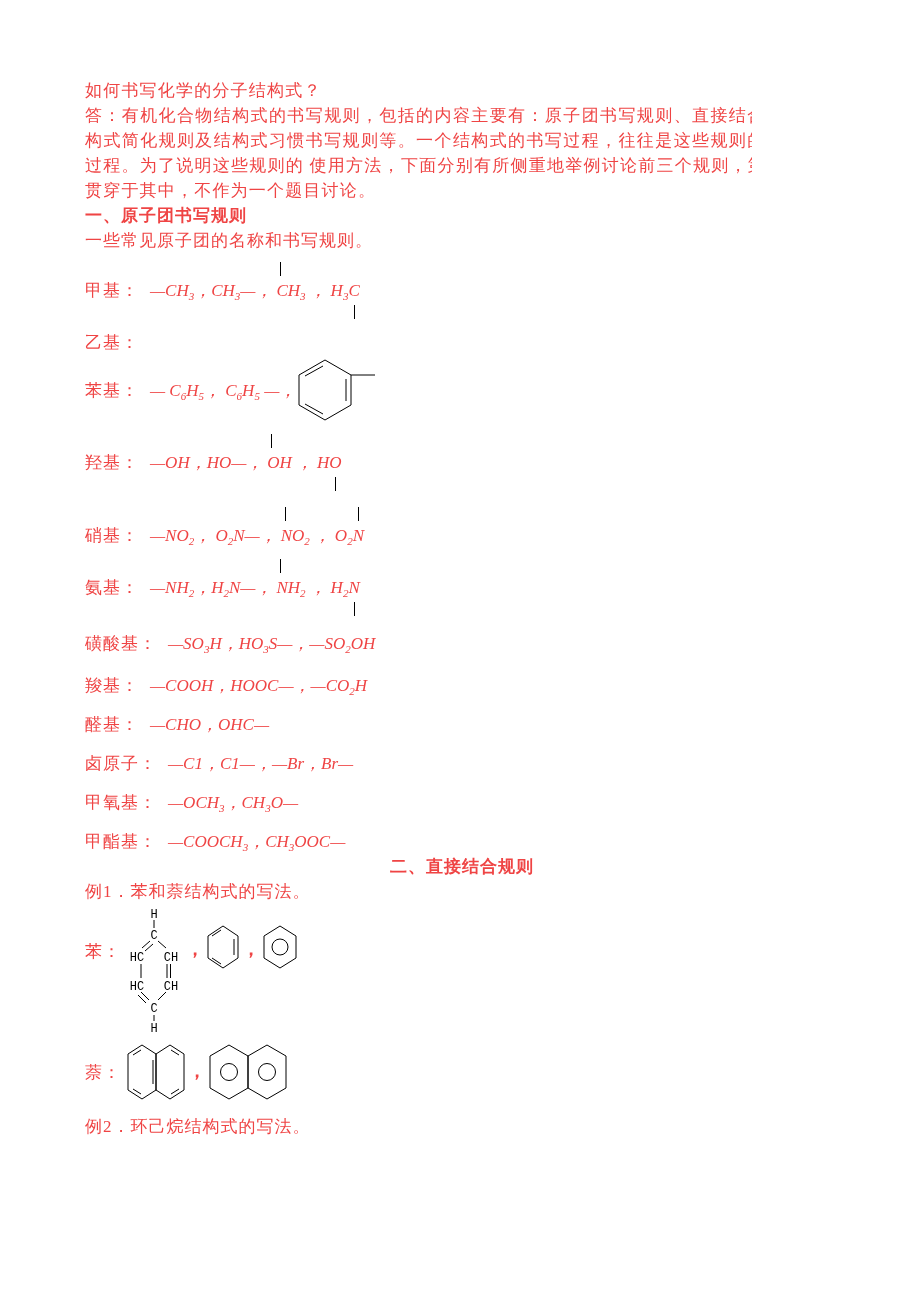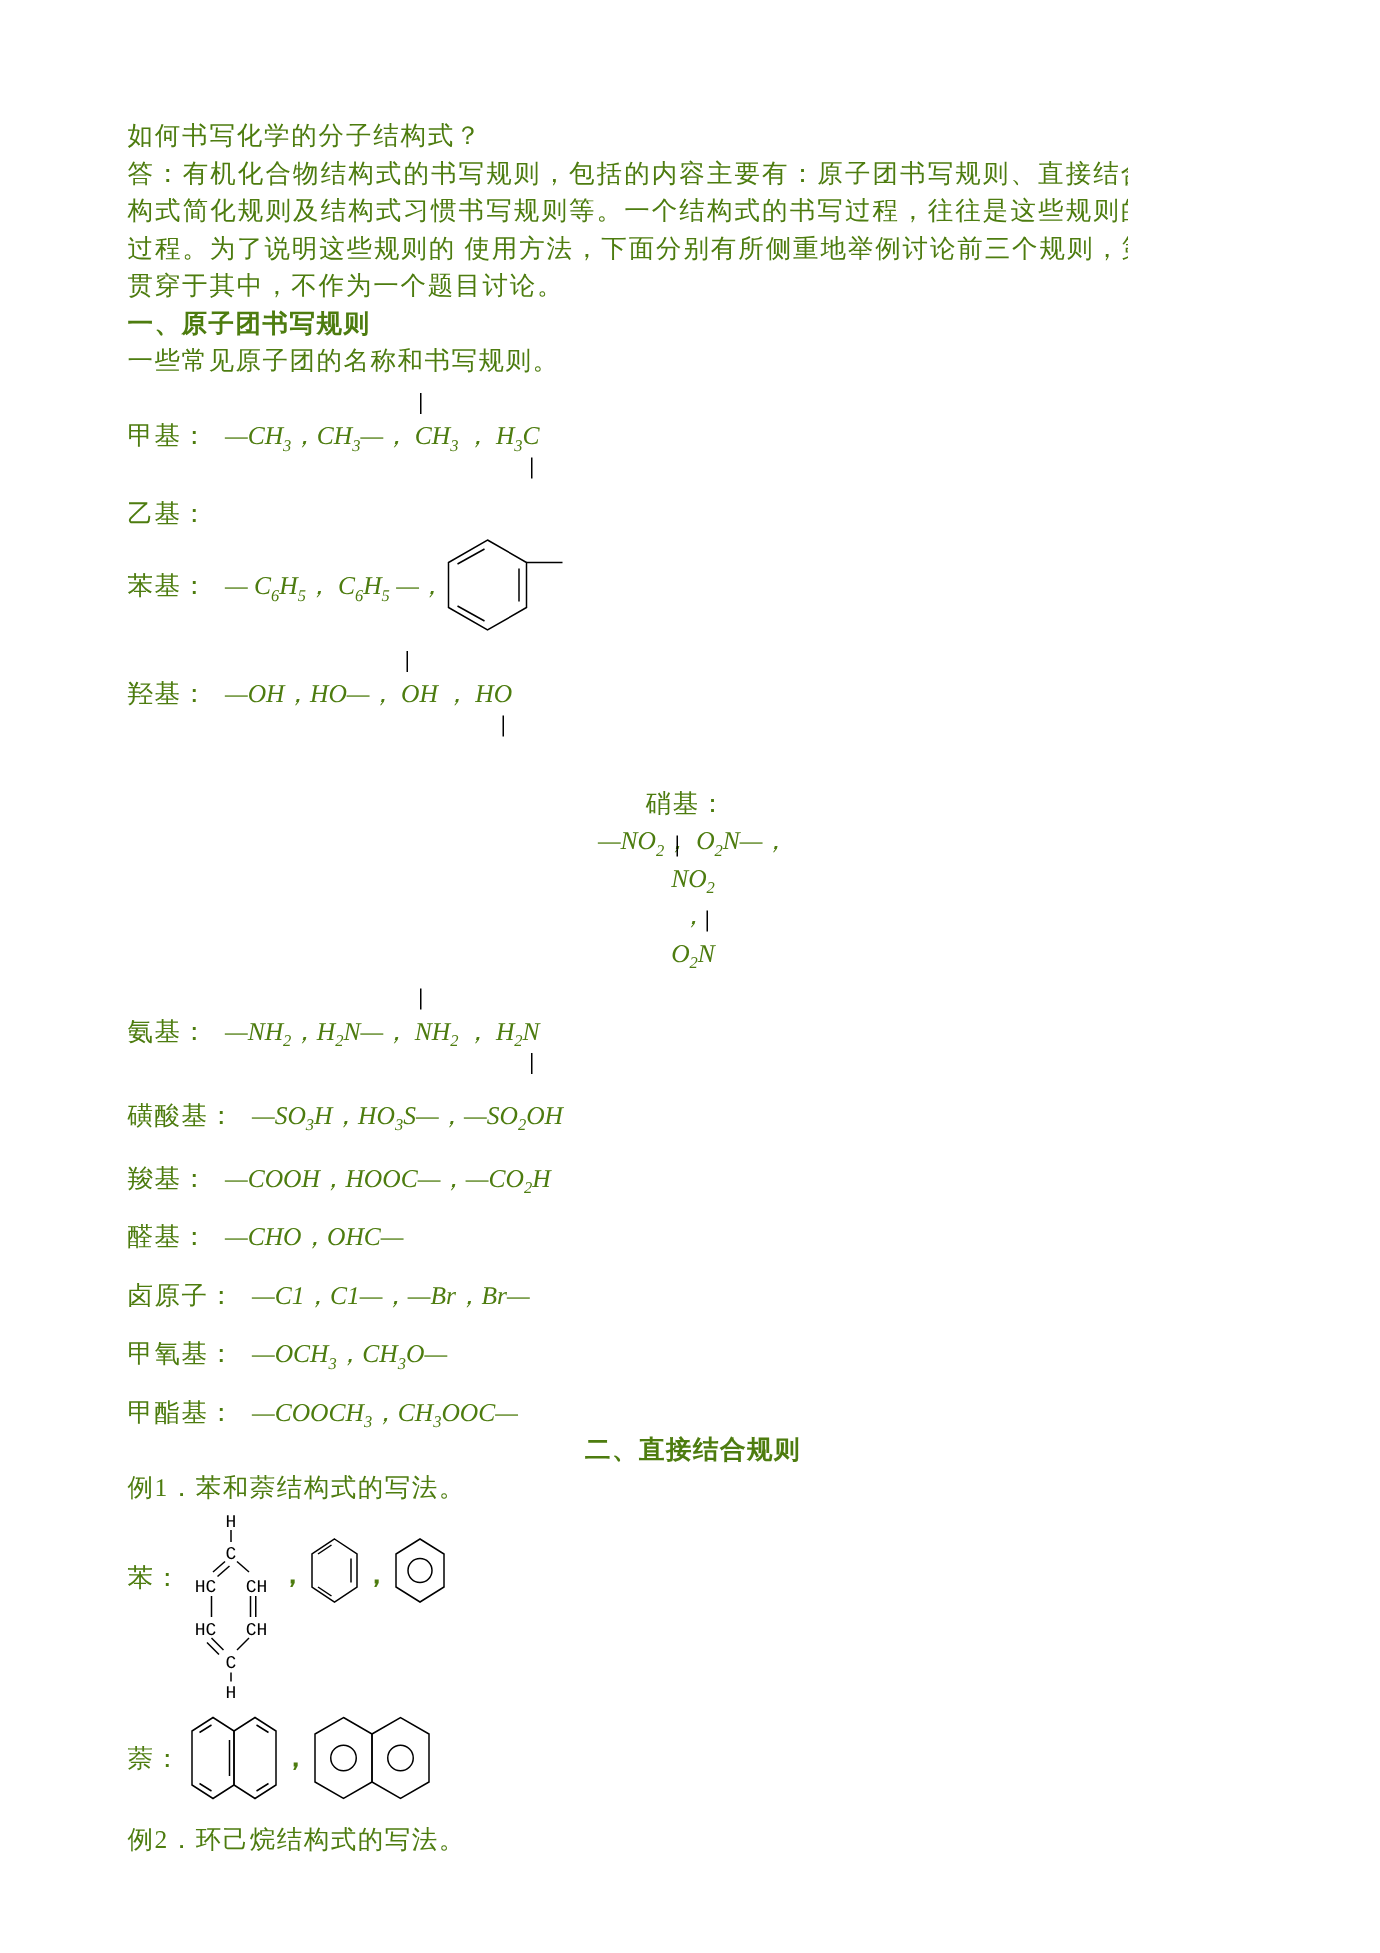--- a/index.html
+++ b/index.html
@@ -1,19 +1,19 @@
 <!DOCTYPE html>
 <html><head>
 <meta charset="utf-8">
 <style>
   html,body{margin:0;padding:0;background:#ffffff;}
   .page{
     position:relative;
     width:752px;height:1302px;
-    background:#ffffff;color:#4d7c0f;
+    background:#ffffff;color:#ef4444;
     font-family:"Liberation Serif","DejaVu Serif",serif;
     overflow:hidden;
   }
   .content{position:absolute;left:85px;top:78px;width:754px;}
   .title{font-size:17px;line-height:25px;letter-spacing:1.2px;}
   .para{font-size:17px;line-height:25px;letter-spacing:1.2px;text-align:justify;}
   .heading{font-size:17px;line-height:25px;font-weight:bold;letter-spacing:1px;}
   .subtitle{font-size:17px;line-height:25px;letter-spacing:1px;}
   .caption{font-size:17px;line-height:25px;letter-spacing:1px;}
 
@@ -23,21 +23,21 @@
   .formula{font-family:"Liberation Serif","DejaVu Serif",serif;font-size:17px;white-space:pre;font-style:italic;}
   .formula sub{font-size:11px;line-height:0;}
   .fpart{position:relative;display:inline-block;margin:0 2px;}
   .vbar{position:absolute;width:1px;height:14px;background:#000;}
   .vbar-above-start{top:-16px;left:4px;}
   .vbar-above-end{top:-16px;right:5px;}
   .vbar-below-end{bottom:-16px;right:5px;}
   .pad-top{padding-top:17px;}
   .pad-bottom{padding-bottom:17px;}
   .row-1{margin-top:8px;}  .row-2{margin-top:10px;} .row-3{margin-top:4px;}
-  .row-4{margin-top:12px;} .row-5{margin-top:14px;flex-direction:column;} .row-6{margin-top:10px;}
+  .row-4{margin-top:12px;} .row-5{margin-top:14px;} .row-6{margin-top:10px;}
   .row-7{margin-top:14px;} .row-8{margin-top:17px;}
   .row-9,.row-10,.row-11,.row-12{margin-top:14px;}
 
   
   svg.struct line,svg.struct polygon,svg.struct circle{stroke:#000;stroke-width:1;fill:none;}
   svg.struct text{fill:#000;font-family:"Liberation Mono","DejaVu Sans Mono",monospace;font-size:12px;}
   .structure-row{display:flex;align-items:flex-start;}
   .benzene-row{margin-top:2px;}
   .naphthalene-row{margin-top:10px;}
   .struct-label{font-size:17px;letter-spacing:1px;white-space:pre;}

